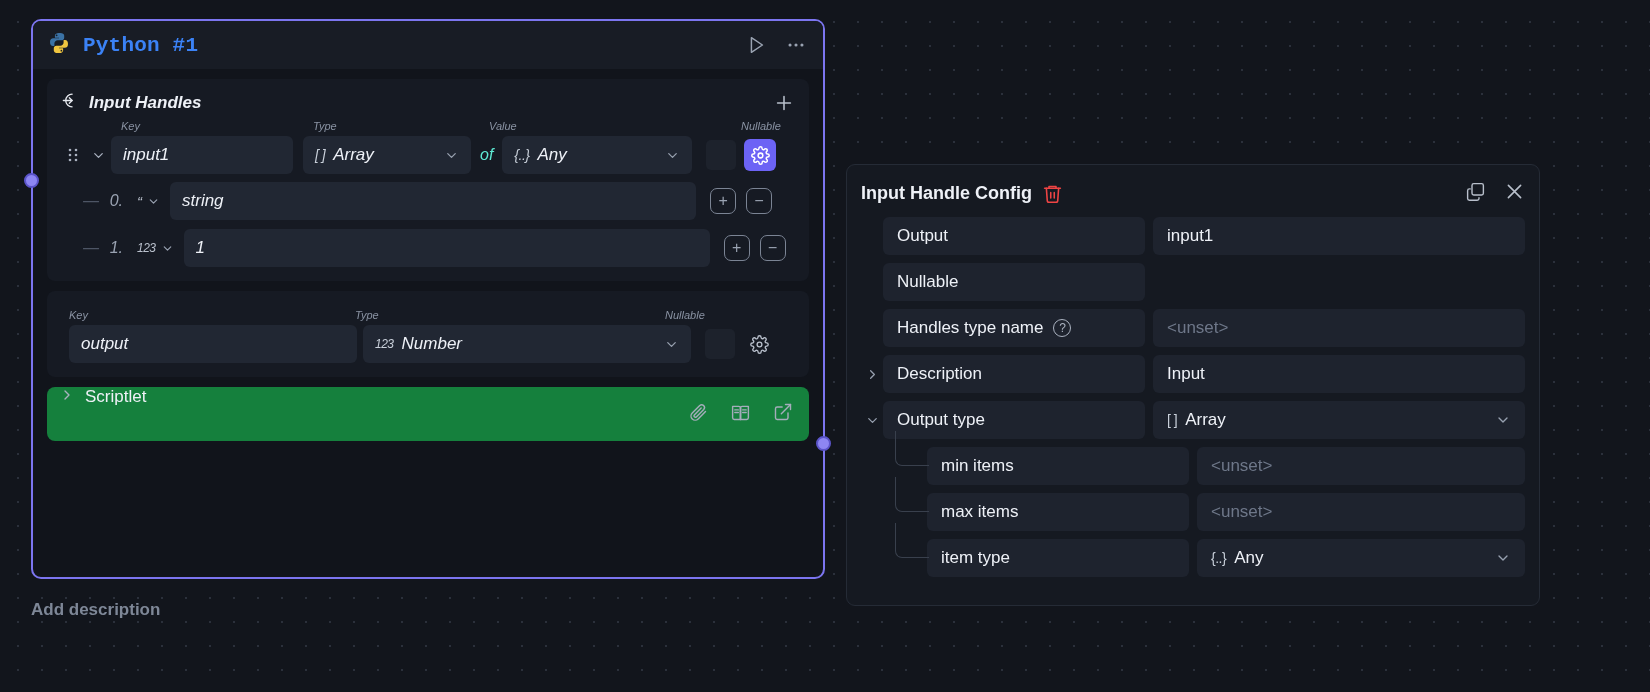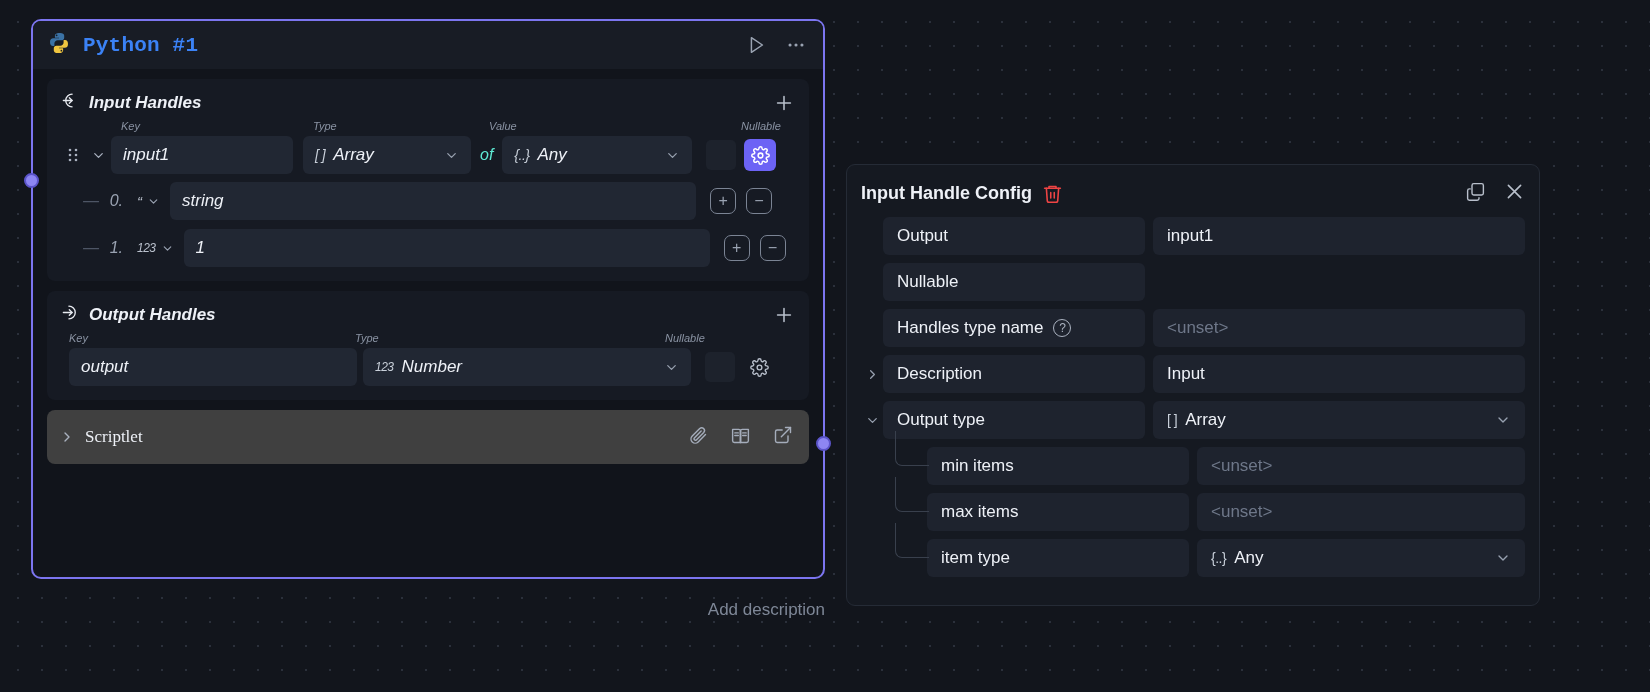--- a/index.html
+++ b/index.html
@@ -106,40 +106,40 @@
   .pm {
     width: 26px; height: 26px;
     border: 1.6px solid #7b8494;
     border-radius: 7px;
     color: #9aa3b2;
     display: flex; align-items: center; justify-content: center;
     font-size: 16px; cursor: pointer;
   }
 
   .scriptlet {
-    background: #404040; border-radius: 8px;
-    height: 54px; display: flex; align-items: center;
+    background: #15803d; border-radius: 8px;
+    height: 54px; display: flex; 
     padding: 0 16px 0 12px;
-    font-family: Liberation Serif, serif;
   }
   .scriptlet-title { font-size: 17px; color: #eef1f7; margin-left: 10px; flex: 1; }
   .scriptlet-icons { display: flex; align-items: center; gap: 22px; color: #a5adbb; }
 
   .port {
     position: absolute;
     width: 15px; height: 15px; border-radius: 50%;
     background: #8d86f2; border: 2px solid #5b54c9;
   }
 
   .add-desc {
     position: absolute;
     left: 31px; top: 600px; width: 794px;
-    text-align: right;
+    text-align: left;
     font-size: 17px; color: #7e8797;
     cursor: pointer;
+    font-weight: bold;
   }
 
   
   #panel {
     position: absolute;
     left: 846px; top: 164px;
     width: 694px; height: 442px;
     background: #151921;
     border: 1px solid #252b36;
     border-radius: 9px;
@@ -334,35 +334,20 @@
                 </svg>
             </span>
           </span>
           <span class="field" style="width:526px">1</span>
           <span class="pm" style="margin-left:14px">+</span>
           <span class="pm" style="margin-left:10px">−</span>
         </div>
       </div>
 
       <div class="section">
-        <div class="section-head">
-          <span>
-            <svg width="19" height="19" viewBox="0 0 24 24" fill="none" stroke="#e7eaf0" stroke-width="1.7" stroke-linecap="round" stroke-linejoin="round">
-              <path d="M10 4a8 8 0 110 16"></path>
-                <path d="M3 12h11"></path>
-                <path d="M10.5 8.5L14 12l-3.5 3.5"></path>
-            </svg>
-          </span>
-          <span class="section-title">Output Handles</span>
-          <span class="plus-add">
-            <svg width="22" height="22" viewBox="0 0 24 24" fill="none" stroke="currentColor" stroke-width="1.7" stroke-linecap="round">
-                <path d="M12 5v14M5 12h14"></path>
-              </svg>
-          </span>
-        </div>
 
         <div class="col-heads">
           <span style="width:8px"></span>
           <span style="width:286px">Key</span>
           <span style="width:310px">Type</span>
           <span>Nullable</span>
         </div>
 
         <div class="row">
           <span style="width:8px"></span>

